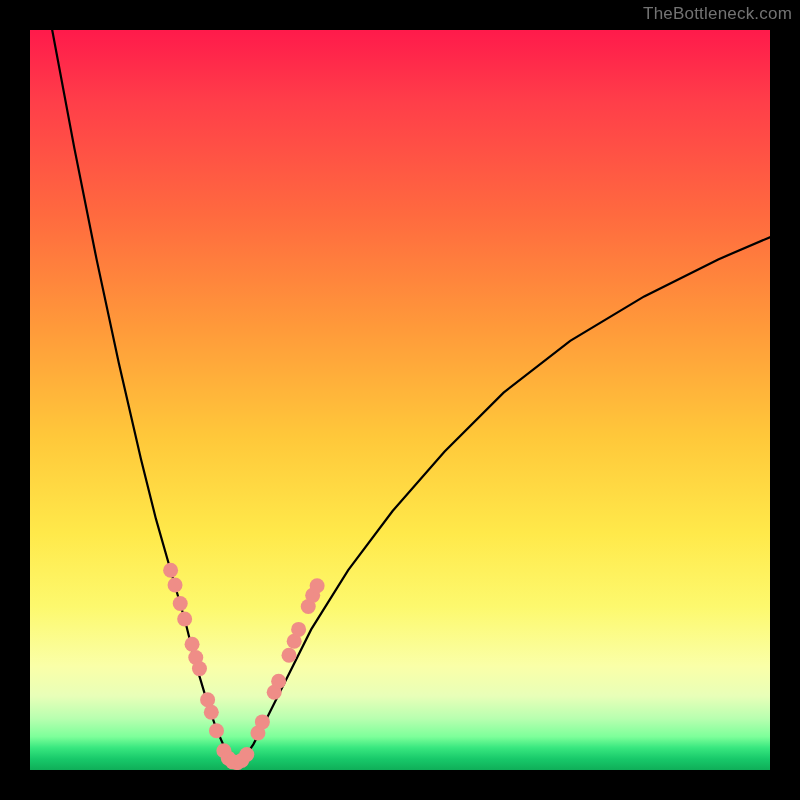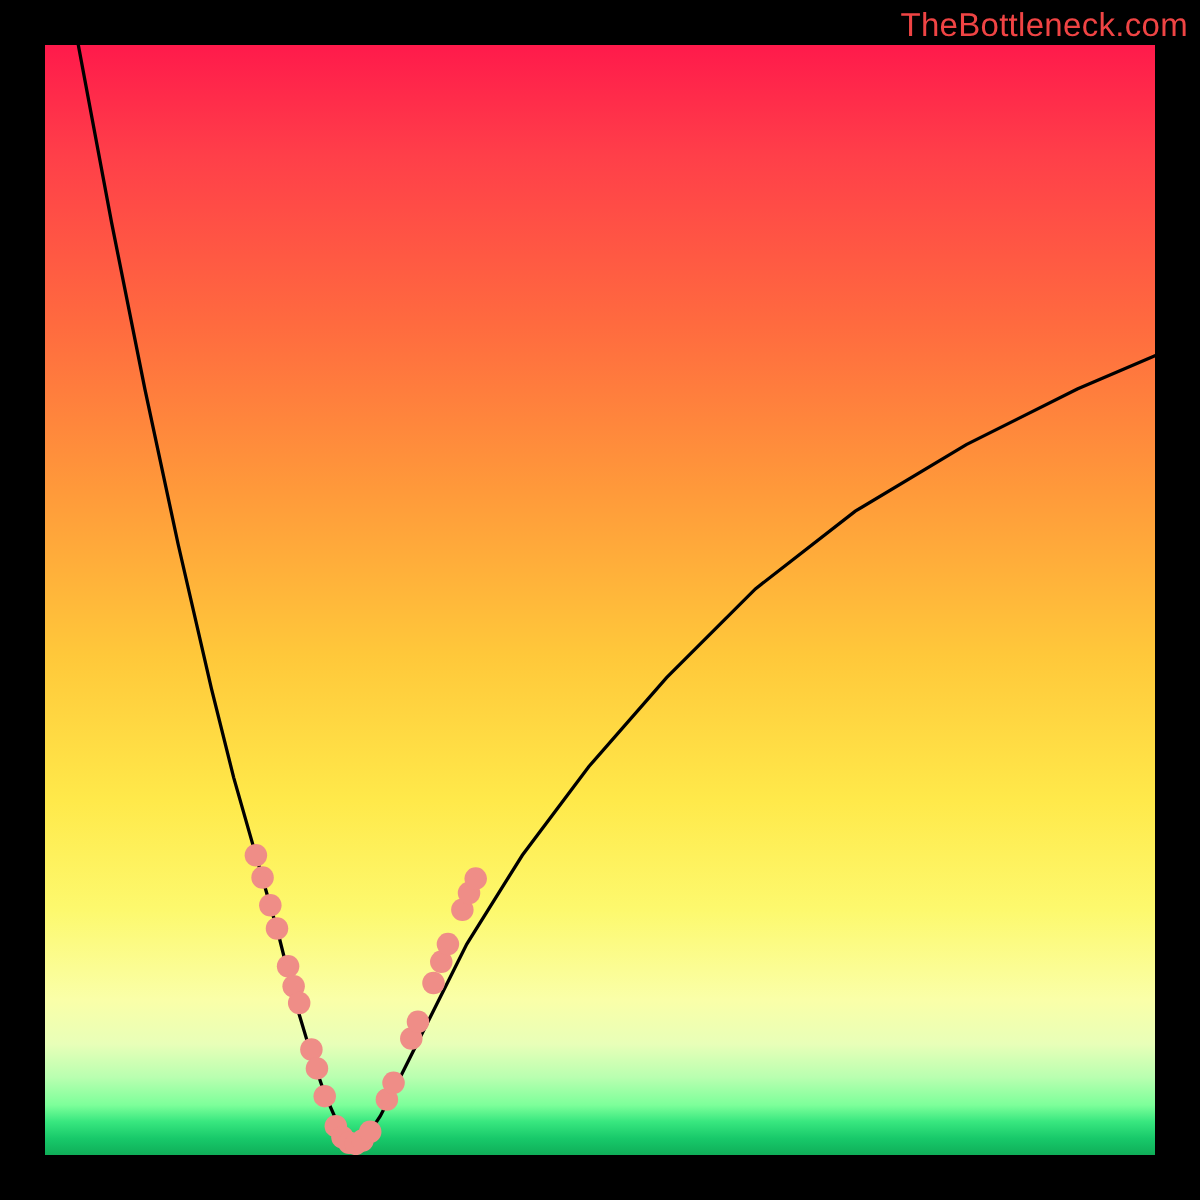--- a/index.html
+++ b/index.html
@@ -41,22 +41,22 @@
       #7dff9a 95.5%,
       #38e77f 97%,
       #18c96a 98.5%,
       #0fae58 100%
     );
   }
   .watermark {
     position: absolute;
     top: 4px;
     right: 8px;
-    color: #ef4444;
-    font-size: 22px;
+    color: #737373;
+    font-size: 17px;
     font-weight: 400;
     letter-spacing: 0.2px;
   }
   svg.curve {
     position: absolute;
     top: 0;
     left: 0;
     width: 740px;
     height: 740px;
   }

